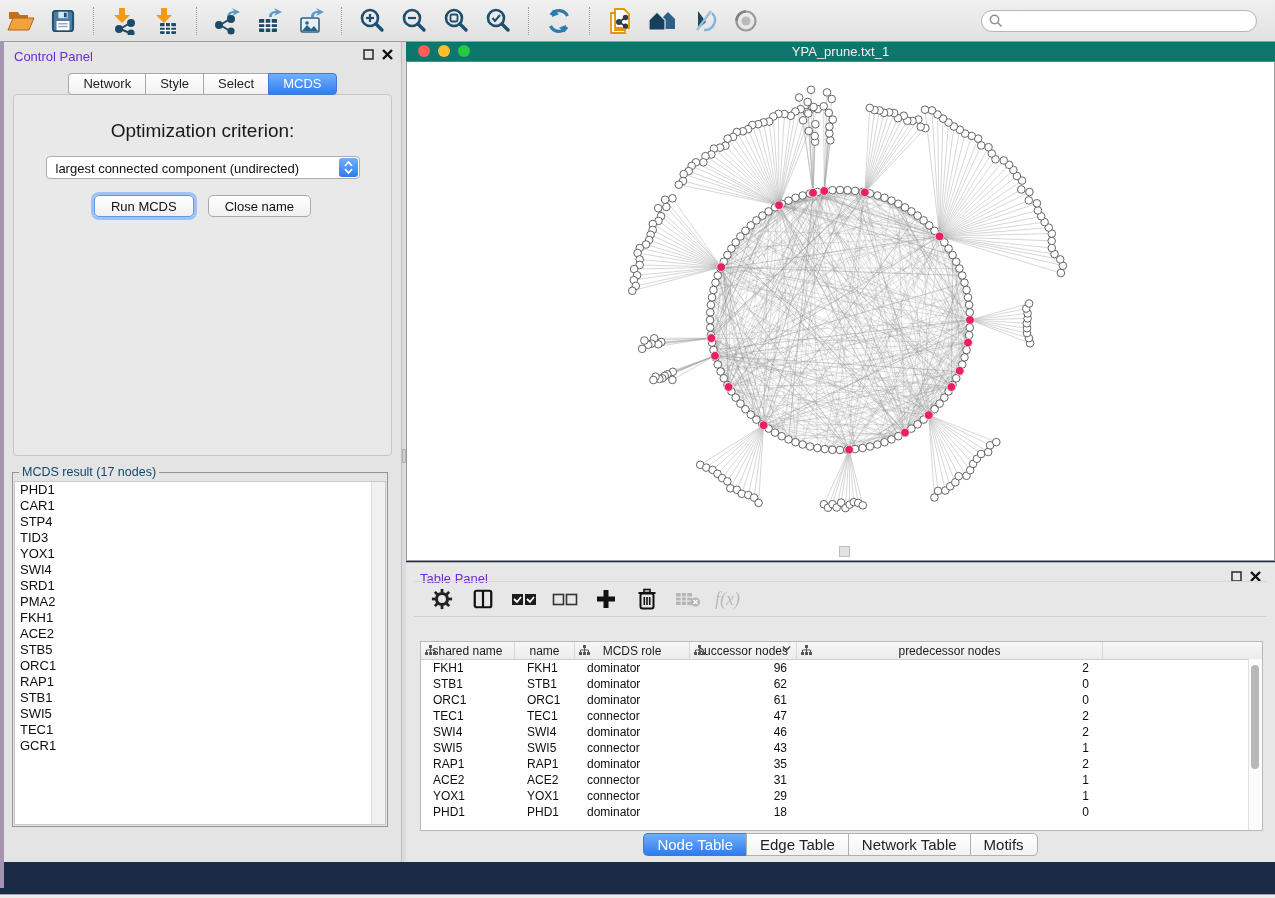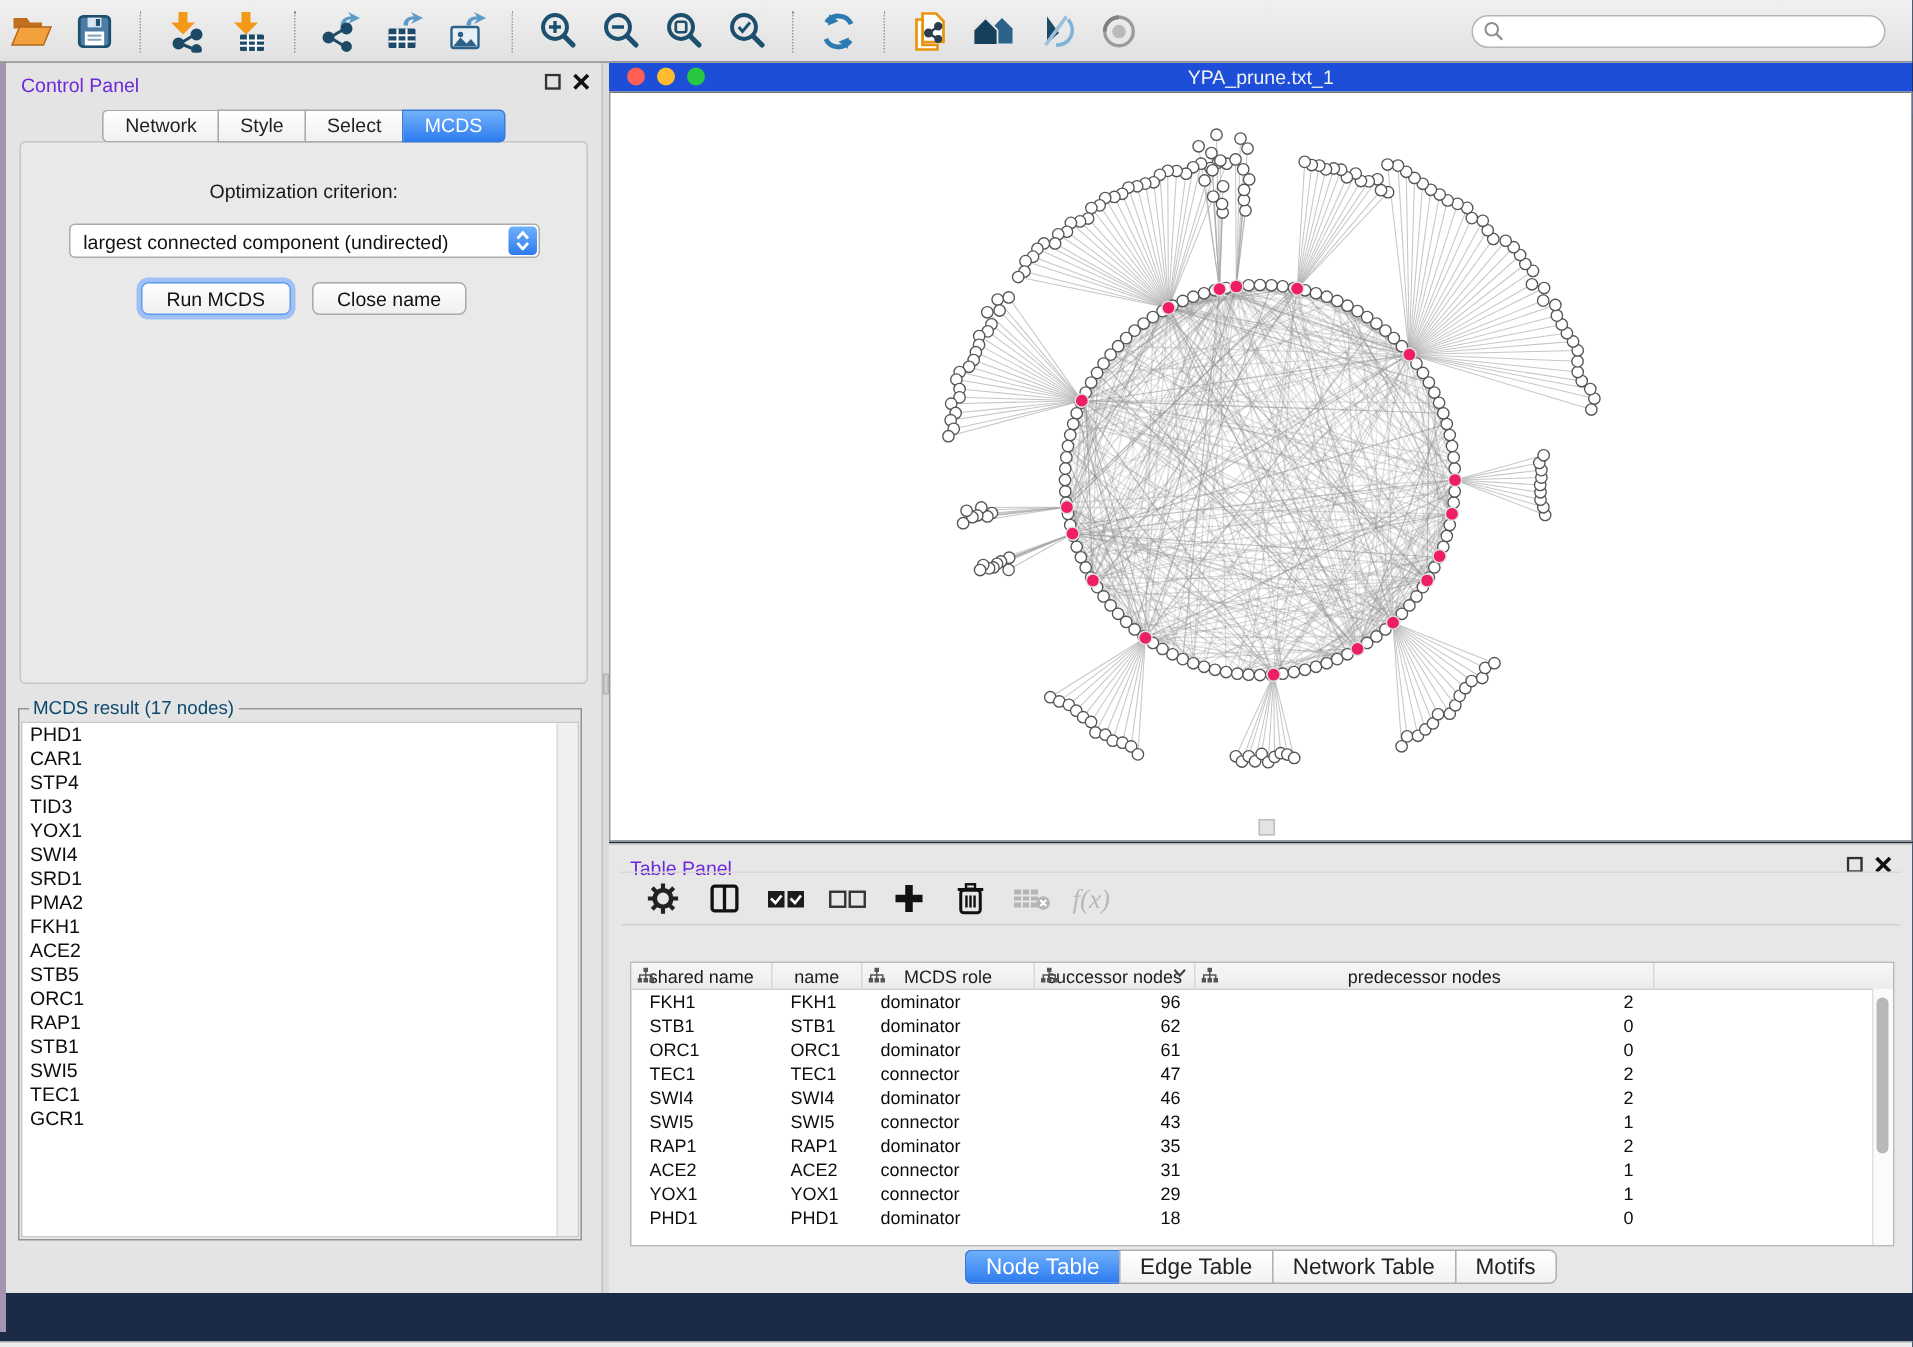--- a/index.html
+++ b/index.html
@@ -25,21 +25,21 @@
   .panel-title{position:absolute;left:10px;top:8px;font-size:13px;color:#6d28d9;}
   .panel-btns{position:absolute;right:8px;top:8px;display:flex;gap:8px;align-items:center;}
   #ctabs{position:absolute;left:0;right:0;top:32px;display:flex;justify-content:center;z-index:2;}
   .ctab{height:20px;line-height:20px;padding:0 14px;font-size:13px;background:linear-gradient(#fff,#f1f1f1);
     border:1px solid #a9a9a9;border-right:none;color:#222;}
   .ctab:first-child{border-radius:4px 0 0 4px;}
   .ctab:last-child{border-radius:0 4px 4px 0;border-right:1px solid #a9a9a9;}
   .ctab.active{background:linear-gradient(#71b1fb,#2e7cf0);color:#fff;border-color:#3a7ad8;}
   #tab-content{position:absolute;left:9px;right:9px;top:53px;height:360px;
     background:#e9e9e9;border:1px solid #c6c6c6;border-radius:4px;}
-  #opt-label{text-align:center;margin-top:25px;font-size:13px;color:#1a1a1a;}
+  #opt-label{text-align:center;margin-top:25px;font-size:19px;color:#1a1a1a;}
   #criterion{position:relative;margin:14px auto 0;width:314px;height:23px;background:#fff;
     border:1px solid #ababab;border-radius:4px;box-sizing:border-box;}
   #criterion .val{position:absolute;left:9px;top:4px;font-size:13px;color:#111;white-space:nowrap;}
   #criterion .stepper{position:absolute;right:1px;top:1px;width:19px;height:19px;border-radius:3px;
     background:linear-gradient(#6fb0fc,#2e7bf0);display:flex;flex-direction:column;
     align-items:center;justify-content:center;gap:1px;}
   .btn-row{display:flex;justify-content:center;gap:14px;margin-top:16px;}
   .mac-btn{height:22px;padding:0 16px;font-size:13px;background:linear-gradient(#fff,#f0f0f0);
     border:1px solid #a9a9a9;border-radius:5px;color:#111;}
   .mac-btn.focused{box-shadow:0 0 0 3px rgba(100,160,255,.55);border-color:#5f9bea;}
@@ -48,21 +48,21 @@
   #mcds-result legend{font-size:12.5px;padding:0 3px;margin-left:6px;color:#0c4a6e;}
   #mcds-list{position:absolute;left:1px;right:1px;top:2px;bottom:1px;background:#fff;
     border:1px solid #c9c9c9;overflow:hidden;}
   #mcds-list .track{position:absolute;right:0;top:0;bottom:0;width:13px;background:#f0f0f0;border-left:1px solid #dcdcdc;}
   .mcds-item{font-size:13px;line-height:16px;padding-left:5px;color:#0d0d0d;}
   
   #vsplit{position:absolute;left:402px;top:41px;width:4px;height:821px;background:#dcdcdc;}
   #vsplit .handle{position:absolute;left:0;top:408px;width:4px;height:14px;background:#cfcfcf;border:1px solid #b3b3b3;box-sizing:border-box;}
   
   #network-window{position:absolute;left:406px;top:41px;width:869px;height:520px;}
-  #net-titlebar{height:35px;background:#1d4ed8;position:relative;padding-left:15px;}
+  #net-titlebar{height:35px;background:#0f766e;position:relative;padding-left:15px;}
   .tl{position:absolute;top:4px;width:12px;height:12px;border-radius:50%;}
   #net-title{position:absolute;left:0;right:0;top:3px;text-align:center;color:#f2f2f2;font-size:13px;}
   #net-canvas{position:absolute;left:0;right:0;top:20px;bottom:0;background:#fff;
     border:1px solid #9b9b9b;border-top:1px solid #777;box-sizing:border-box;}
   #net-canvas svg{position:absolute;left:0;top:0;}
   #hscroll-handle{position:absolute;left:432px;bottom:3px;width:9px;height:9px;background:#e3e3e3;border:1px solid #bdbdbd;}
   
   #table-panel{position:absolute;left:406px;top:562px;width:869px;height:300px;
     background:#e7e7e7;border-top:1px solid #b5b5b5;box-sizing:border-box;}
   #tp-toolbar{position:absolute;left:8px;right:8px;top:18px;height:34px;

